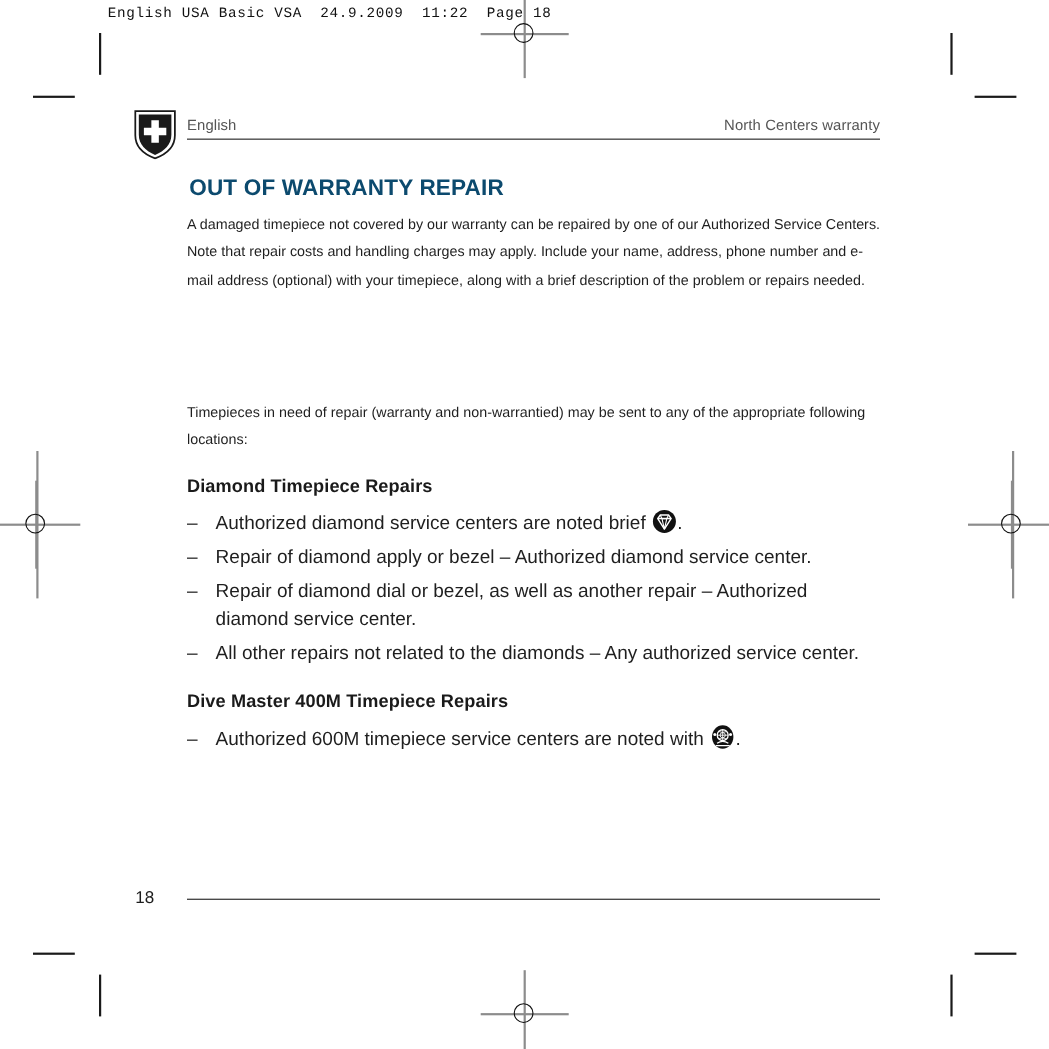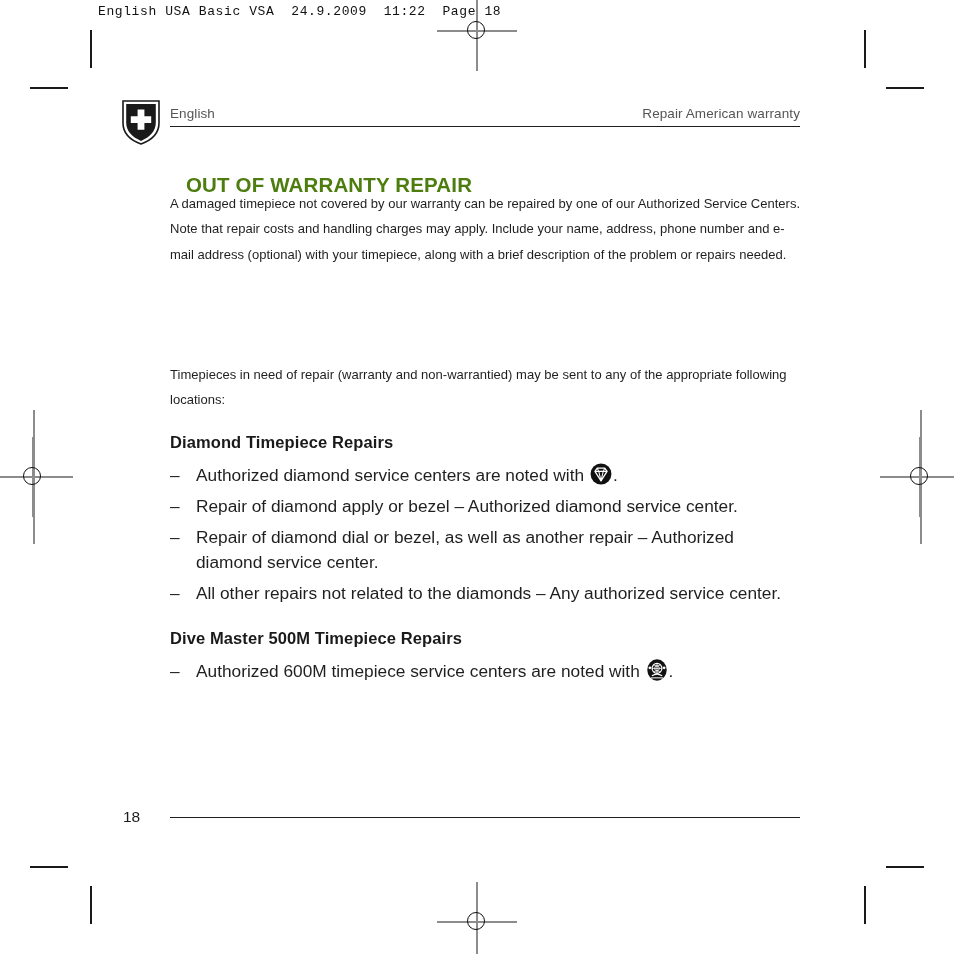--- a/index.html
+++ b/index.html
@@ -104,22 +104,22 @@
     position: absolute;
     left: 116px;
     top: 99px;
     width: 42px;
     height: 46px;
   }
 
   h1.sec {
     font-size: 20.5px;
     font-weight: bold;
-    color: #4d7c0f;
-    margin: 16px;
+    color: #0c4a6e;
+    margin: 2px;
     letter-spacing: 0.15px;
     line-height: 1.1;
   }
   h2.sub {
     font-size: 16.5px;
     font-weight: bold;
     color: #1a1a1a;
     margin: 0;
     letter-spacing: 0.1px;
     line-height: 1.15;
@@ -229,21 +229,21 @@
     <svg viewBox="0 0 42 46" width="42" height="46" xmlns="http://www.w3.org/2000/svg">
       <path d="M3 2 H39 V24 C39 34 32 41 21 45 C10 41 3 34 3 24 Z" fill="none" stroke="#1a1a1a" stroke-width="1.6"></path>
       <path d="M6.2 5 H35.8 V23.6 C35.8 32.3 29.7 38.3 21 41.9 C12.3 38.3 6.2 32.3 6.2 23.6 Z" fill="#1a1a1a"></path>
       <path d="M17.6 10.4 H24.4 V17.2 H31.2 V24 H24.4 V30.8 H17.6 V24 H10.8 V17.2 H17.6 Z" fill="#ffffff"></path>
     </svg>
   </div>
 
   <div class="runhead">
     <div class="runhead-row">
       <span>English</span>
-      <span>Repair American warranty</span>
+      <span>North Centers warranty</span>
     </div>
     <div class="runhead-rule"></div>
   </div>
 
   <div class="blk" style="left:166px; top:158px;">
     <h1 class="sec">OUT OF WARRANTY REPAIR</h1>
   </div>
   <div class="blk" style="left:166px; top:191px;">
     <p class="body">A damaged timepiece not covered by our warranty can be repaired by one of our Authorized Service Centers. Note that repair costs and handling charges may apply. Include your name, address, phone number and e-mail address (optional) with your timepiece, along with a brief description of the problem or repairs needed.</p>
   </div>
@@ -251,21 +251,21 @@
   <div class="blk" style="left:166px; top:433px;">
     <h2 class="sub">Diamond Timepiece Repairs</h2>
   </div>
 
   <div class="blk" style="left:166px; top:362px;">
     <p class="body">Timepieces in need of repair (warranty and non-warrantied) may be sent to any of the appropriate following locations:</p>
   </div>
 
   <div class="bullet" style="left:166px; top:463px;">
     <span class="dash">–</span>
-    <span class="btext"><span>Authorized diamond service centers are noted with </span><span class="inline-icon"><svg viewBox="0 0 24 24" width="22" height="22" xmlns="http://www.w3.org/2000/svg">
+    <span class="btext"><span>Authorized diamond service centers are noted brief </span><span class="inline-icon"><svg viewBox="0 0 24 24" width="22" height="22" xmlns="http://www.w3.org/2000/svg">
             <circle cx="12" cy="12" r="11.4" fill="#111111"></circle>
             <path d="M5.4 9.2 H18.6 L12 19.6 Z" fill="none" stroke="#ffffff" stroke-width="1.4" stroke-linejoin="round"></path>
             <path d="M5.4 9.2 L7.9 5.6 H16.1 L18.6 9.2" fill="none" stroke="#ffffff" stroke-width="1.4" stroke-linejoin="round"></path>
             <path d="M7.9 5.6 L9.6 9.2 L12 19.6 L14.4 9.2 L16.1 5.6" fill="none" stroke="#ffffff" stroke-width="1.1"></path>
             <path d="M9.6 9.2 H14.4" fill="none" stroke="#ffffff" stroke-width="1.1"></path>
           </svg></span><span>.</span></span>
   </div>
 
   <div class="bullet" style="left:166px; top:494px;">
     <span class="dash">–</span>
@@ -276,21 +276,21 @@
     <span class="dash">–</span>
     <span class="btext">Repair of diamond dial or bezel, as well as another repair – Authorized diamond service center.</span>
   </div>
 
   <div class="bullet" style="left:166px; top:581px;">
     <span class="dash">–</span>
     <span class="btext">All other repairs not related to the diamonds – Any authorized service center.</span>
   </div>
 
   <div class="blk" style="left:166px; top:629px;">
-    <h2 class="sub">Dive Master 500M Timepiece Repairs</h2>
+    <h2 class="sub">Dive Master 400M Timepiece Repairs</h2>
   </div>
 
   <div class="bullet" style="left:166px; top:659px;">
     <span class="dash">–</span>
     <span class="btext"><span>Authorized 600M timepiece service centers are noted with </span><span class="inline-icon"><svg viewBox="0 0 24 24" width="22" height="22" xmlns="http://www.w3.org/2000/svg">
             <ellipse cx="12" cy="12" rx="10.6" ry="11.6" fill="#111111"></ellipse>
             <circle cx="12" cy="10.2" r="5.4" fill="none" stroke="#ffffff" stroke-width="1.3"></circle>
             <circle cx="12" cy="10.2" r="2.6" fill="none" stroke="#ffffff" stroke-width="0.9"></circle>
             <path d="M6.6 10.2 H17.4 M12 4.8 V15.6" stroke="#ffffff" stroke-width="0.9"></path>
             <path d="M8.2 6.6 Q12 8.3 15.8 6.6 M8.2 13.8 Q12 12.1 15.8 13.8" fill="none" stroke="#ffffff" stroke-width="0.8"></path>

